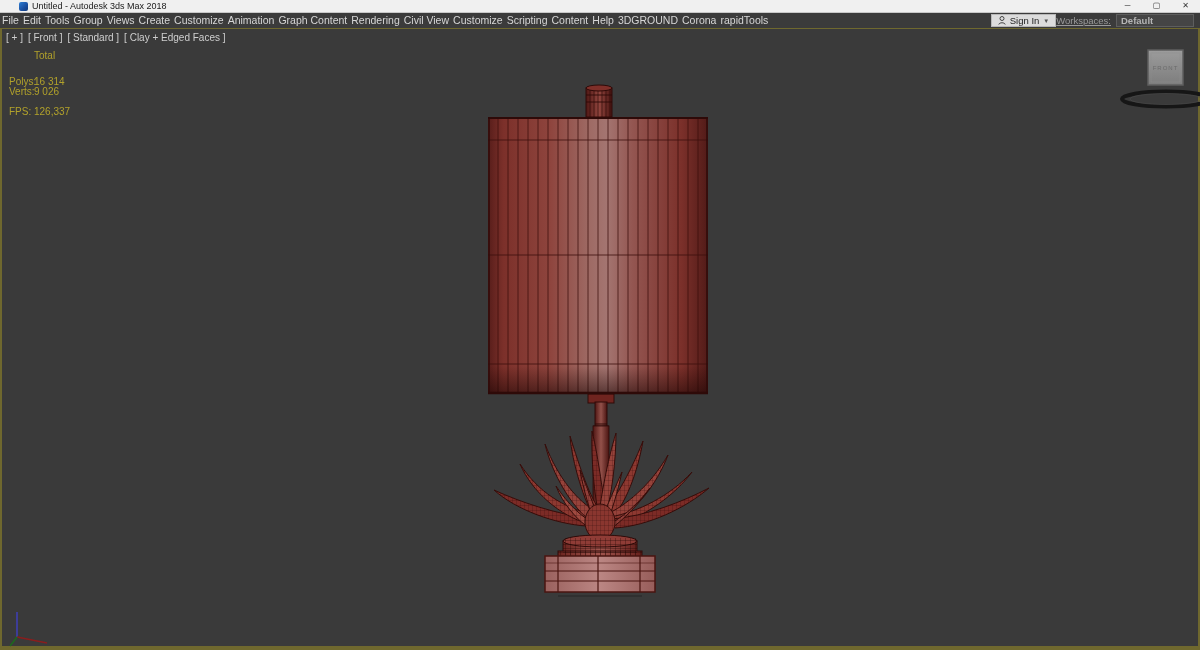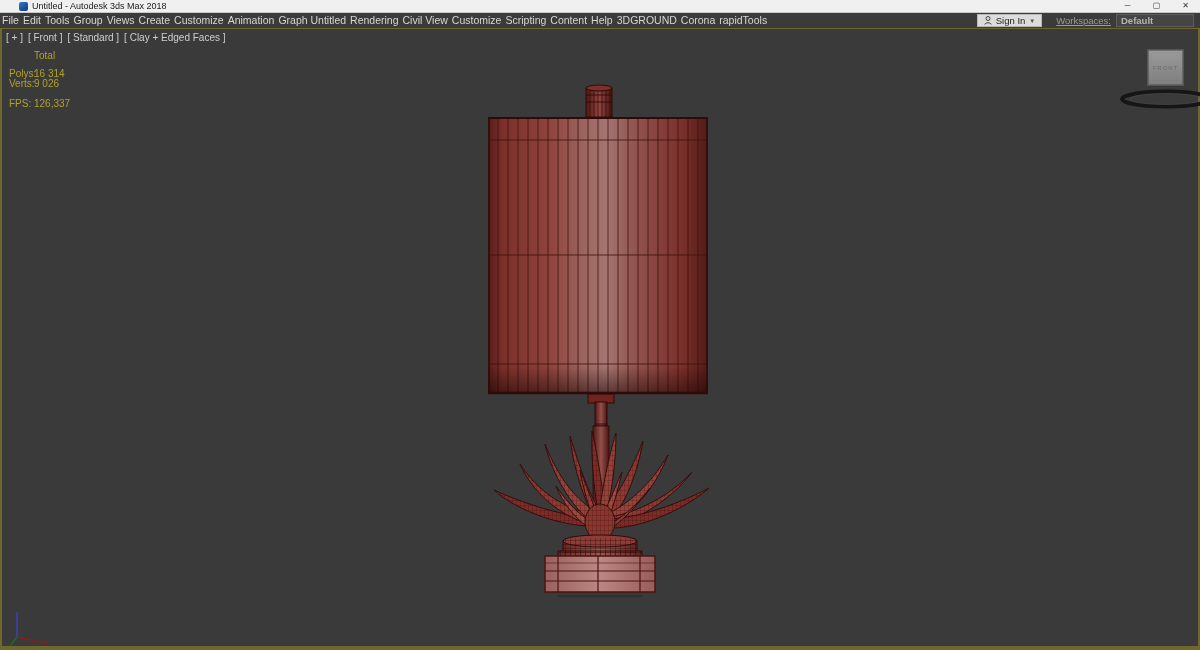--- a/index.html
+++ b/index.html
@@ -16,42 +16,42 @@
   .win-controls { margin-left:auto; display:flex; }
   .win-btn { width:29px; height:12px; font-size:8px; color:#333; text-align:center;
              line-height:12px; cursor:default; }
 
   
   .menubar { position:absolute; left:0; top:13px; width:1200px; height:15px;
              background:#3b3b3b; display:flex; align-items:center; z-index:30; }
   .menu-item { font-size:10.5px; color:#d6d6d6; padding:0 2px; line-height:15px; white-space:nowrap; }
   .menu-right { margin-left:auto; display:flex; align-items:center; height:15px; padding-right:6px; }
   .signin { display:flex; align-items:center; gap:4px; background:#dcdcdc; height:13px;
-            padding:0 6px; margin-right:14px; border:1px solid #b8b8b8; }
+            padding:0 6px; border:1px solid #b8b8b8; }
   .signin-label { font-size:9.5px; color:#222; }
   .signin .caret, .ws-select .caret { font-size:6px; color:#555; }
   .person-svg { display:block; }
   .ws-label { font-size:9.5px; color:#9a9a9a; margin-right:5px;text-decoration:underline; }
   .ws-select { display:flex; align-items:center; justify-content:space-between; width:78px;
                height:13px; background:#454545; border:1px solid #5e5e5e; padding:0 4px; }
   .ws-value { font-size:9.5px; color:#b5b5b5;font-weight:bold; }
 
   
   .viewport { position:absolute; left:0; top:27px; width:1200px; height:623px;
               background:#3a3a3a; z-index:1;
               border:2px solid #6f682e; border-bottom-width:4px; }
   .scene-svg { position:absolute; left:0; top:0; width:1200px; height:650px;
                z-index:10; pointer-events:none; }
   .vp-label { position:absolute; left:6px; top:32px; z-index:20; font-size:10px;
               color:#cfcfcf; display:flex; gap:5px; }
   .stats { position:absolute; left:9px; top:51px; z-index:20; font-size:10px;
            color:#b1a12b; line-height:10px; }
   .stats-row { display:flex; margin-bottom:0; }
   .stats-label { width:25px; }
-  .stats-row.r-total { margin-bottom:8px; }
+  .stats-row.r-total { margin-bottom:16px; }
   .stats-row + .stats-row { margin-top:0; }
   .stats .gap { height:10px; }
   .stats-value { }
 </style>
 </head>
 <body>
 
 <div class="viewport"></div>
 
 <svg class="scene-svg" viewBox="0 0 1200 650">
@@ -232,21 +232,21 @@
 
 <div class="menubar">
   <span class="menu-item">File</span>
   <span class="menu-item">Edit</span>
   <span class="menu-item">Tools</span>
   <span class="menu-item">Group</span>
   <span class="menu-item">Views</span>
   <span class="menu-item">Create</span>
   <span class="menu-item">Customize</span>
   <span class="menu-item">Animation</span>
-  <span class="menu-item">Graph Untitled</span>
+  <span class="menu-item">Graph Content</span>
   <span class="menu-item">Rendering</span>
   <span class="menu-item">Civil View</span>
   <span class="menu-item">Customize</span>
   <span class="menu-item">Scripting</span>
   <span class="menu-item">Content</span>
   <span class="menu-item">Help</span>
   <span class="menu-item">3DGROUND</span>
   <span class="menu-item">Corona</span>
   <span class="menu-item">rapidTools</span>
 

